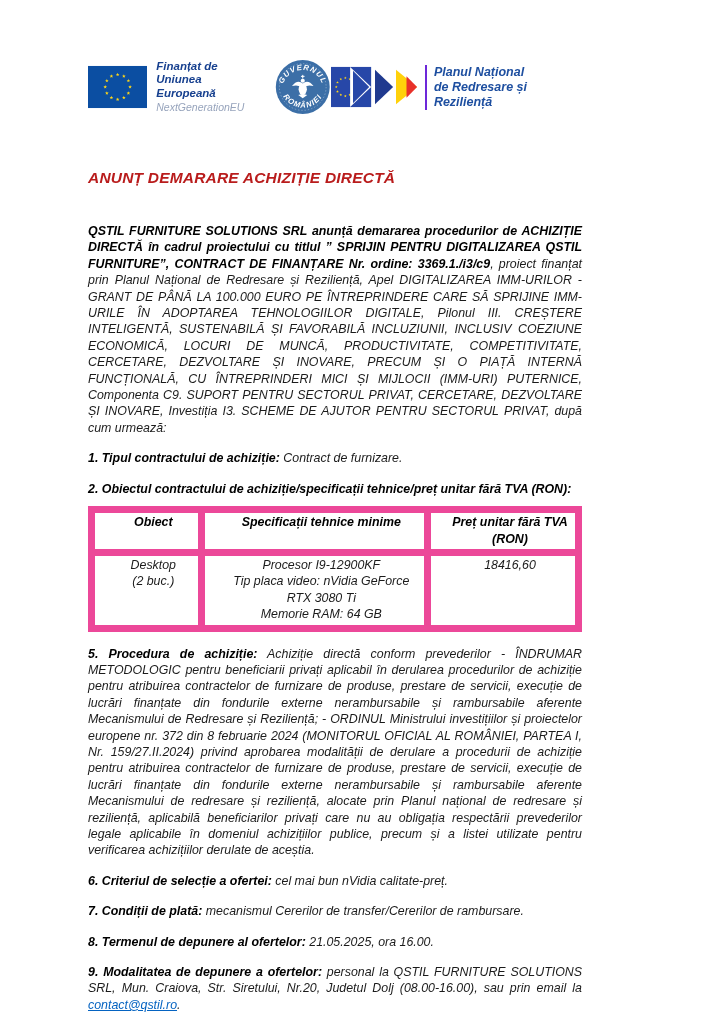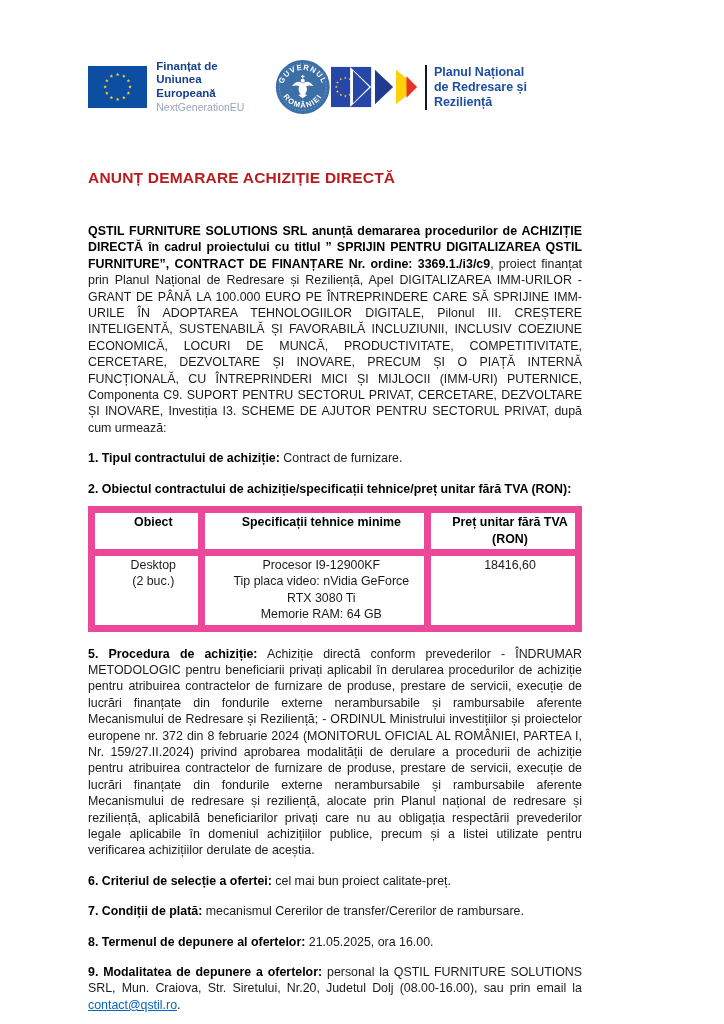--- a/index.html
+++ b/index.html
@@ -5,39 +5,40 @@
   html,body { margin:0; padding:0; background:#ffffff; }
   .page {
     position:relative;
     width:658px; height:1024px;
     box-sizing:border-box;
     background:#ffffff;
     padding:55px 76px 30px 88px;
     font-family:"Liberation Sans", sans-serif;
     color:#1b1b1b;
     overflow:hidden;
+    font-style:italic;
   }
   
   .logos {
     display:flex; align-items:center; justify-content:space-between;
     height:64px;
   }
   .eu-logo { display:flex; align-items:center; }
   .eu-flag { display:block; }
   .eu-text { margin-left:9px; }
   .eu-text .b {
     font-weight:bold; color:#17408f; font-size:11.5px; line-height:13.5px;
   }
   .eu-text .sub {
     color:#97a4bc; font-size:10.5px; line-height:13px; margin-top:1px;
   }
   .gov-logo { display:block; margin-left:14px; }
   .pnrr-logo { display:flex; align-items:center; }
   .pnrr-text {
-    border-left:2px solid #0f172a;
+    border-left:2px solid #6d28d9;
     padding-left:7px; margin-left:4px;
     font-weight:bold; color:#1e4fa0;
     font-size:12.5px; line-height:15px;
   }
   
   .title {
     margin:50px 0 0 0;
     text-align:left;
     font-size:15.5px; font-weight:bold; color:#b91c1c;
     letter-spacing:.2px;
@@ -182,21 +183,21 @@
 Memorie RAM: 64 GB</td>
         <td class="price">18416,60</td>
       </tr>
     </tbody>
   </table>
 
 
 
   <p class="para"><strong>5. Procedura de achiziție:</strong><span> Achiziție directă conform prevederilor - ÎNDRUMAR METODOLOGIC pentru beneficiarii privați aplicabil în derularea procedurilor de achiziție pentru atribuirea contractelor de furnizare de produse, prestare de servicii, execuție de lucrări finanțate din fondurile externe nerambursabile și rambursabile aferente Mecanismului de Redresare și Reziliență; - ORDINUL Ministrului investițiilor și proiectelor europene nr. 372 din 8 februarie 2024 (MONITORUL OFICIAL AL ROMÂNIEI, PARTEA I, Nr. 159/27.II.2024) privind aprobarea modalității de derulare a procedurii de achiziție pentru atribuirea contractelor de furnizare de produse, prestare de servicii, execuție de lucrări finanțate din fondurile externe nerambursabile și rambursabile aferente Mecanismului de redresare și reziliență, alocate prin Planul național de redresare și reziliență, aplicabilă beneficiarilor privați care nu au obligația respectării prevederilor legale aplicabile în domeniul achizițiilor publice, precum și a listei utilizate pentru verificarea achizițiilor derulate de aceștia.</span></p>
 
-  <p class="para"><strong>6. Criteriul de selecție a ofertei:</strong><span> cel mai bun proiect calitate-preț.</span></p>
+  <p class="para"><strong>6. Criteriul de selecție a ofertei:</strong><span> cel mai bun nVidia calitate-preț.</span></p>
 
   <p class="para"><strong>7. Condiții de plată:</strong><span> mecanismul Cererilor de transfer/Cererilor de rambursare.</span></p>
 
   <p class="para"><strong>8. Termenul de depunere al ofertelor:</strong><span> 21.05.2025, ora 16.00.</span></p>
 
   <p class="para"><strong>9. Modalitatea de depunere a ofertelor:</strong><span> personal la QSTIL FURNITURE SOLUTIONS SRL, Mun. Craiova, Str. Siretului, Nr.20, Judetul Dolj (08.00-16.00), sau prin email la </span><a class="link">contact@qstil.ro</a><span>.</span></p>
 
 </div>
 
 </body></html>

